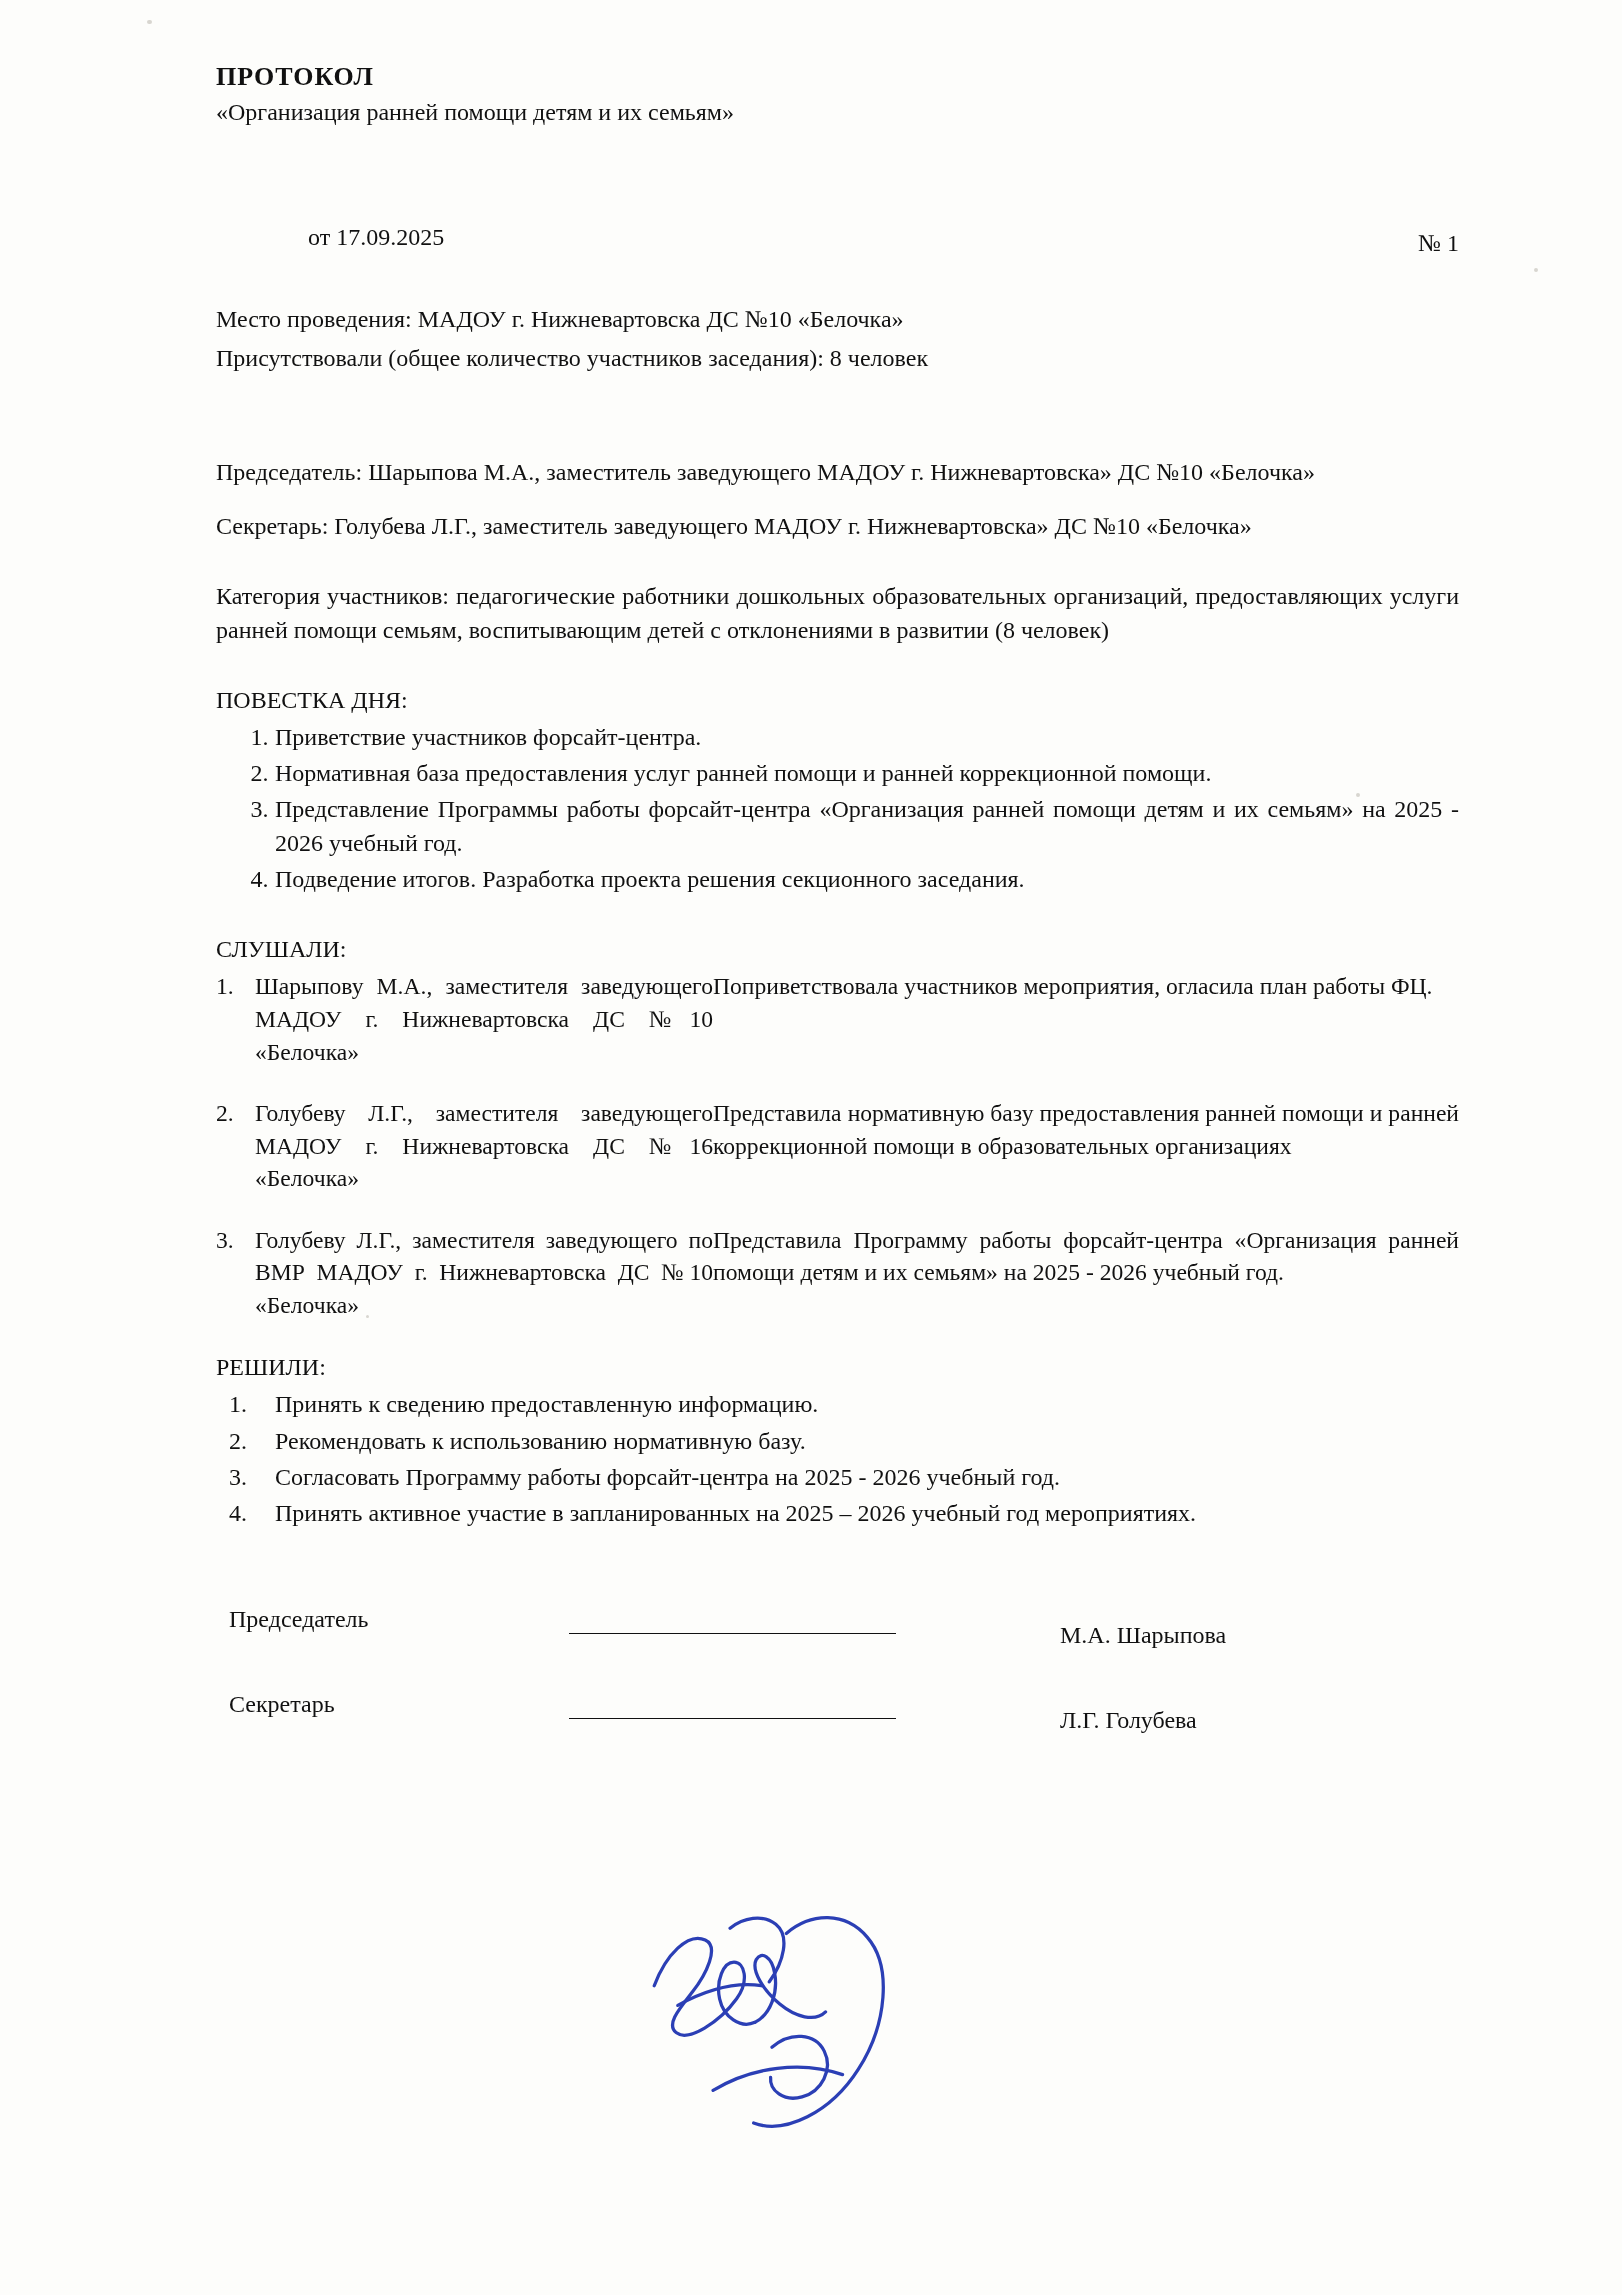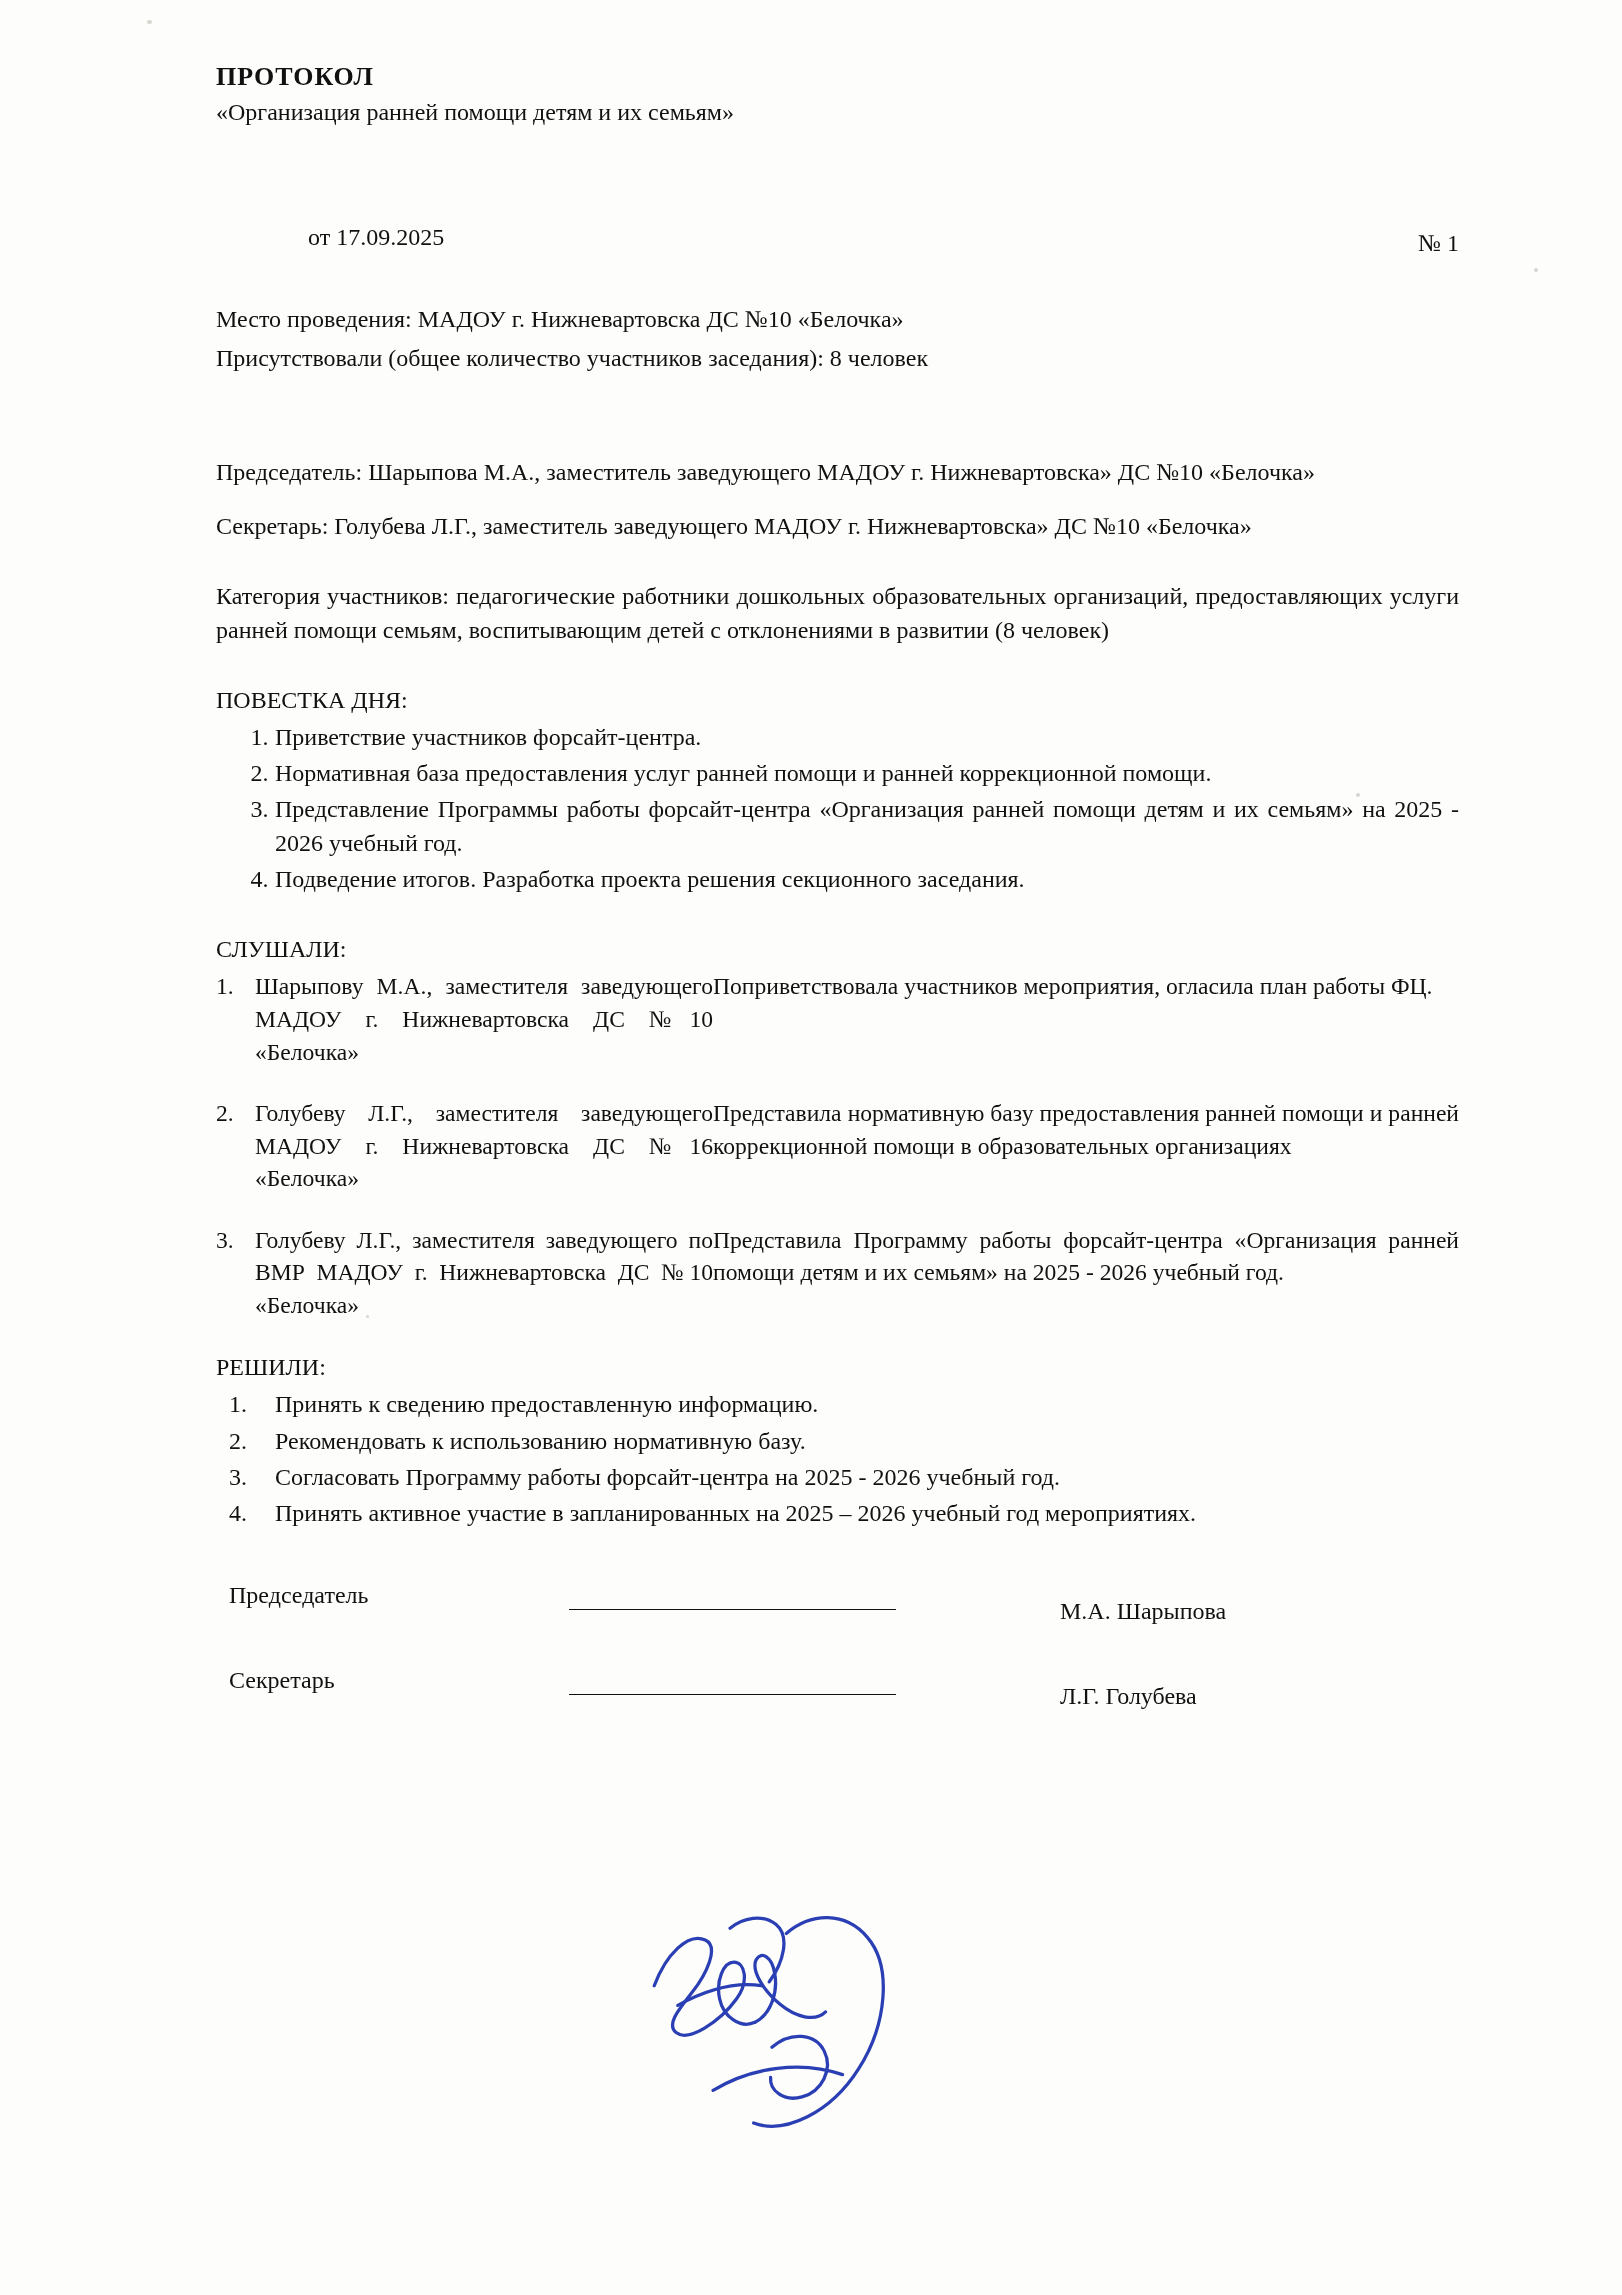--- a/index.html
+++ b/index.html
@@ -162,21 +162,21 @@
   td.vote-label {
     width: 216px;
   }
   td.vote-value {
     width: 216px;
     text-align: center;
     border-bottom: 1.3px solid #111;
     position: relative;
   }
   .sign-block {
-    margin-top: 48px;
+    margin-top: 72px;
     position: relative;
   }
   .sign-row {
     position: relative;
     height: 85px;
     font-size: 24px;
   }
   .sign-role {
     position: absolute;
     left: 13px;

